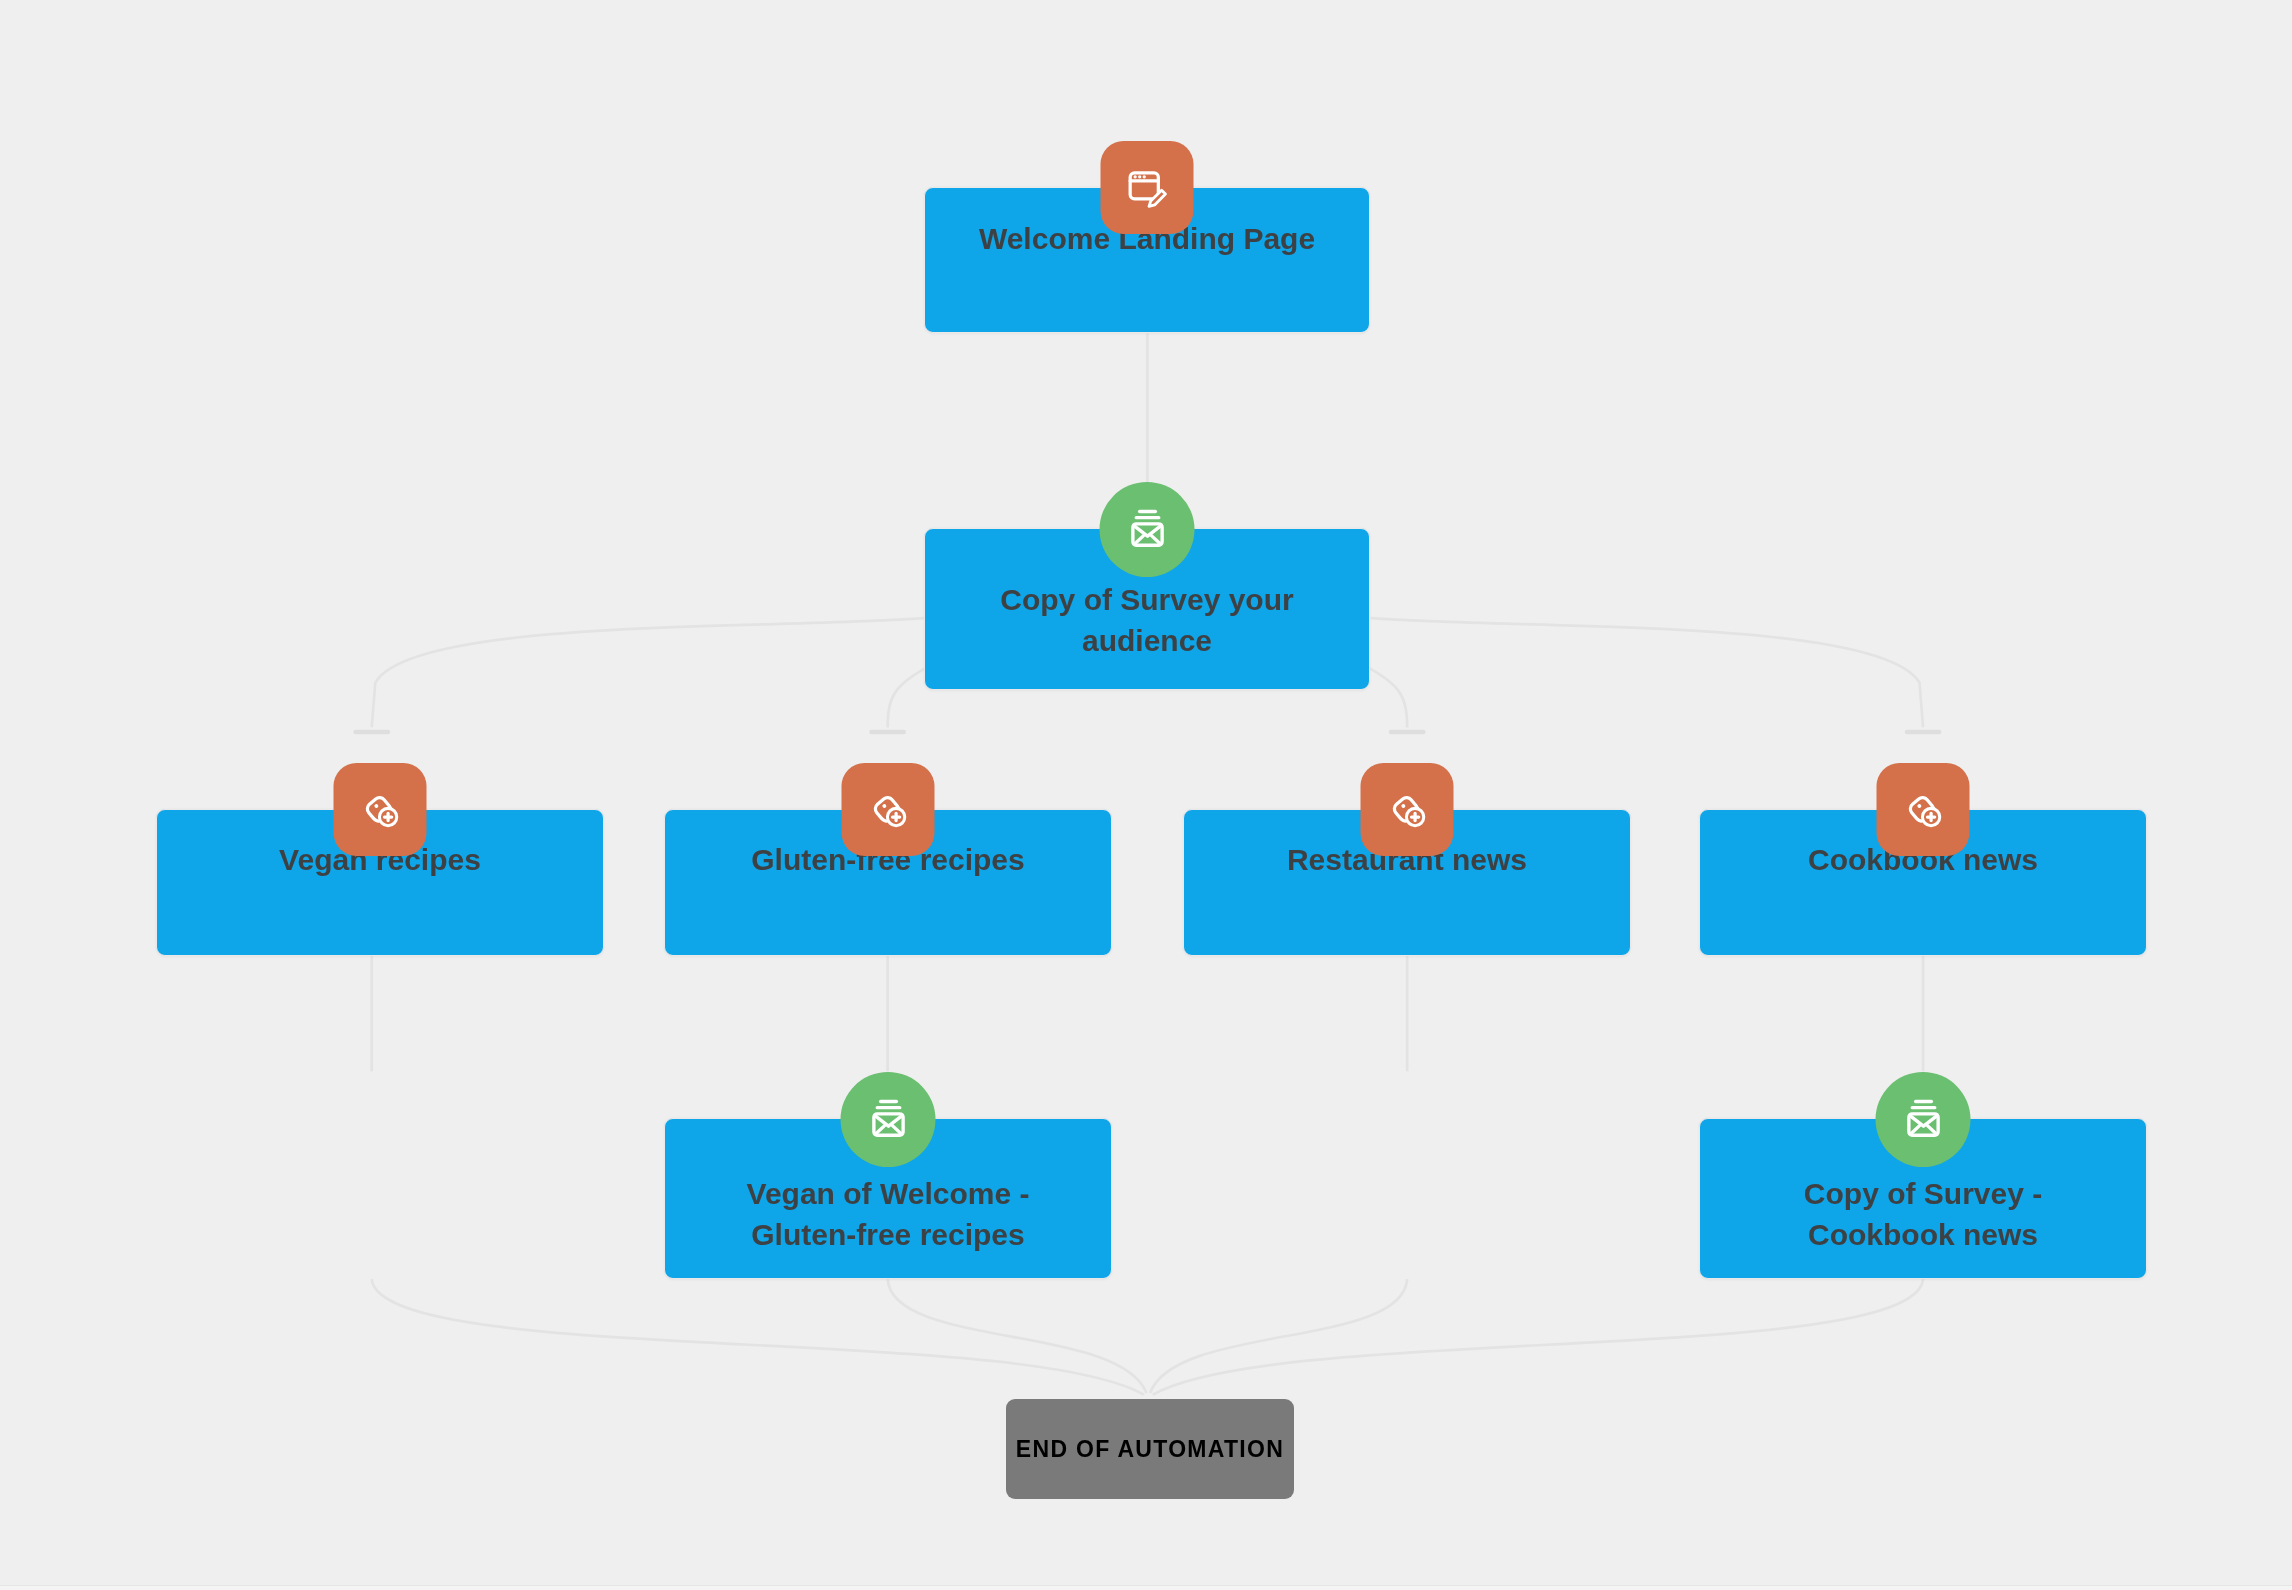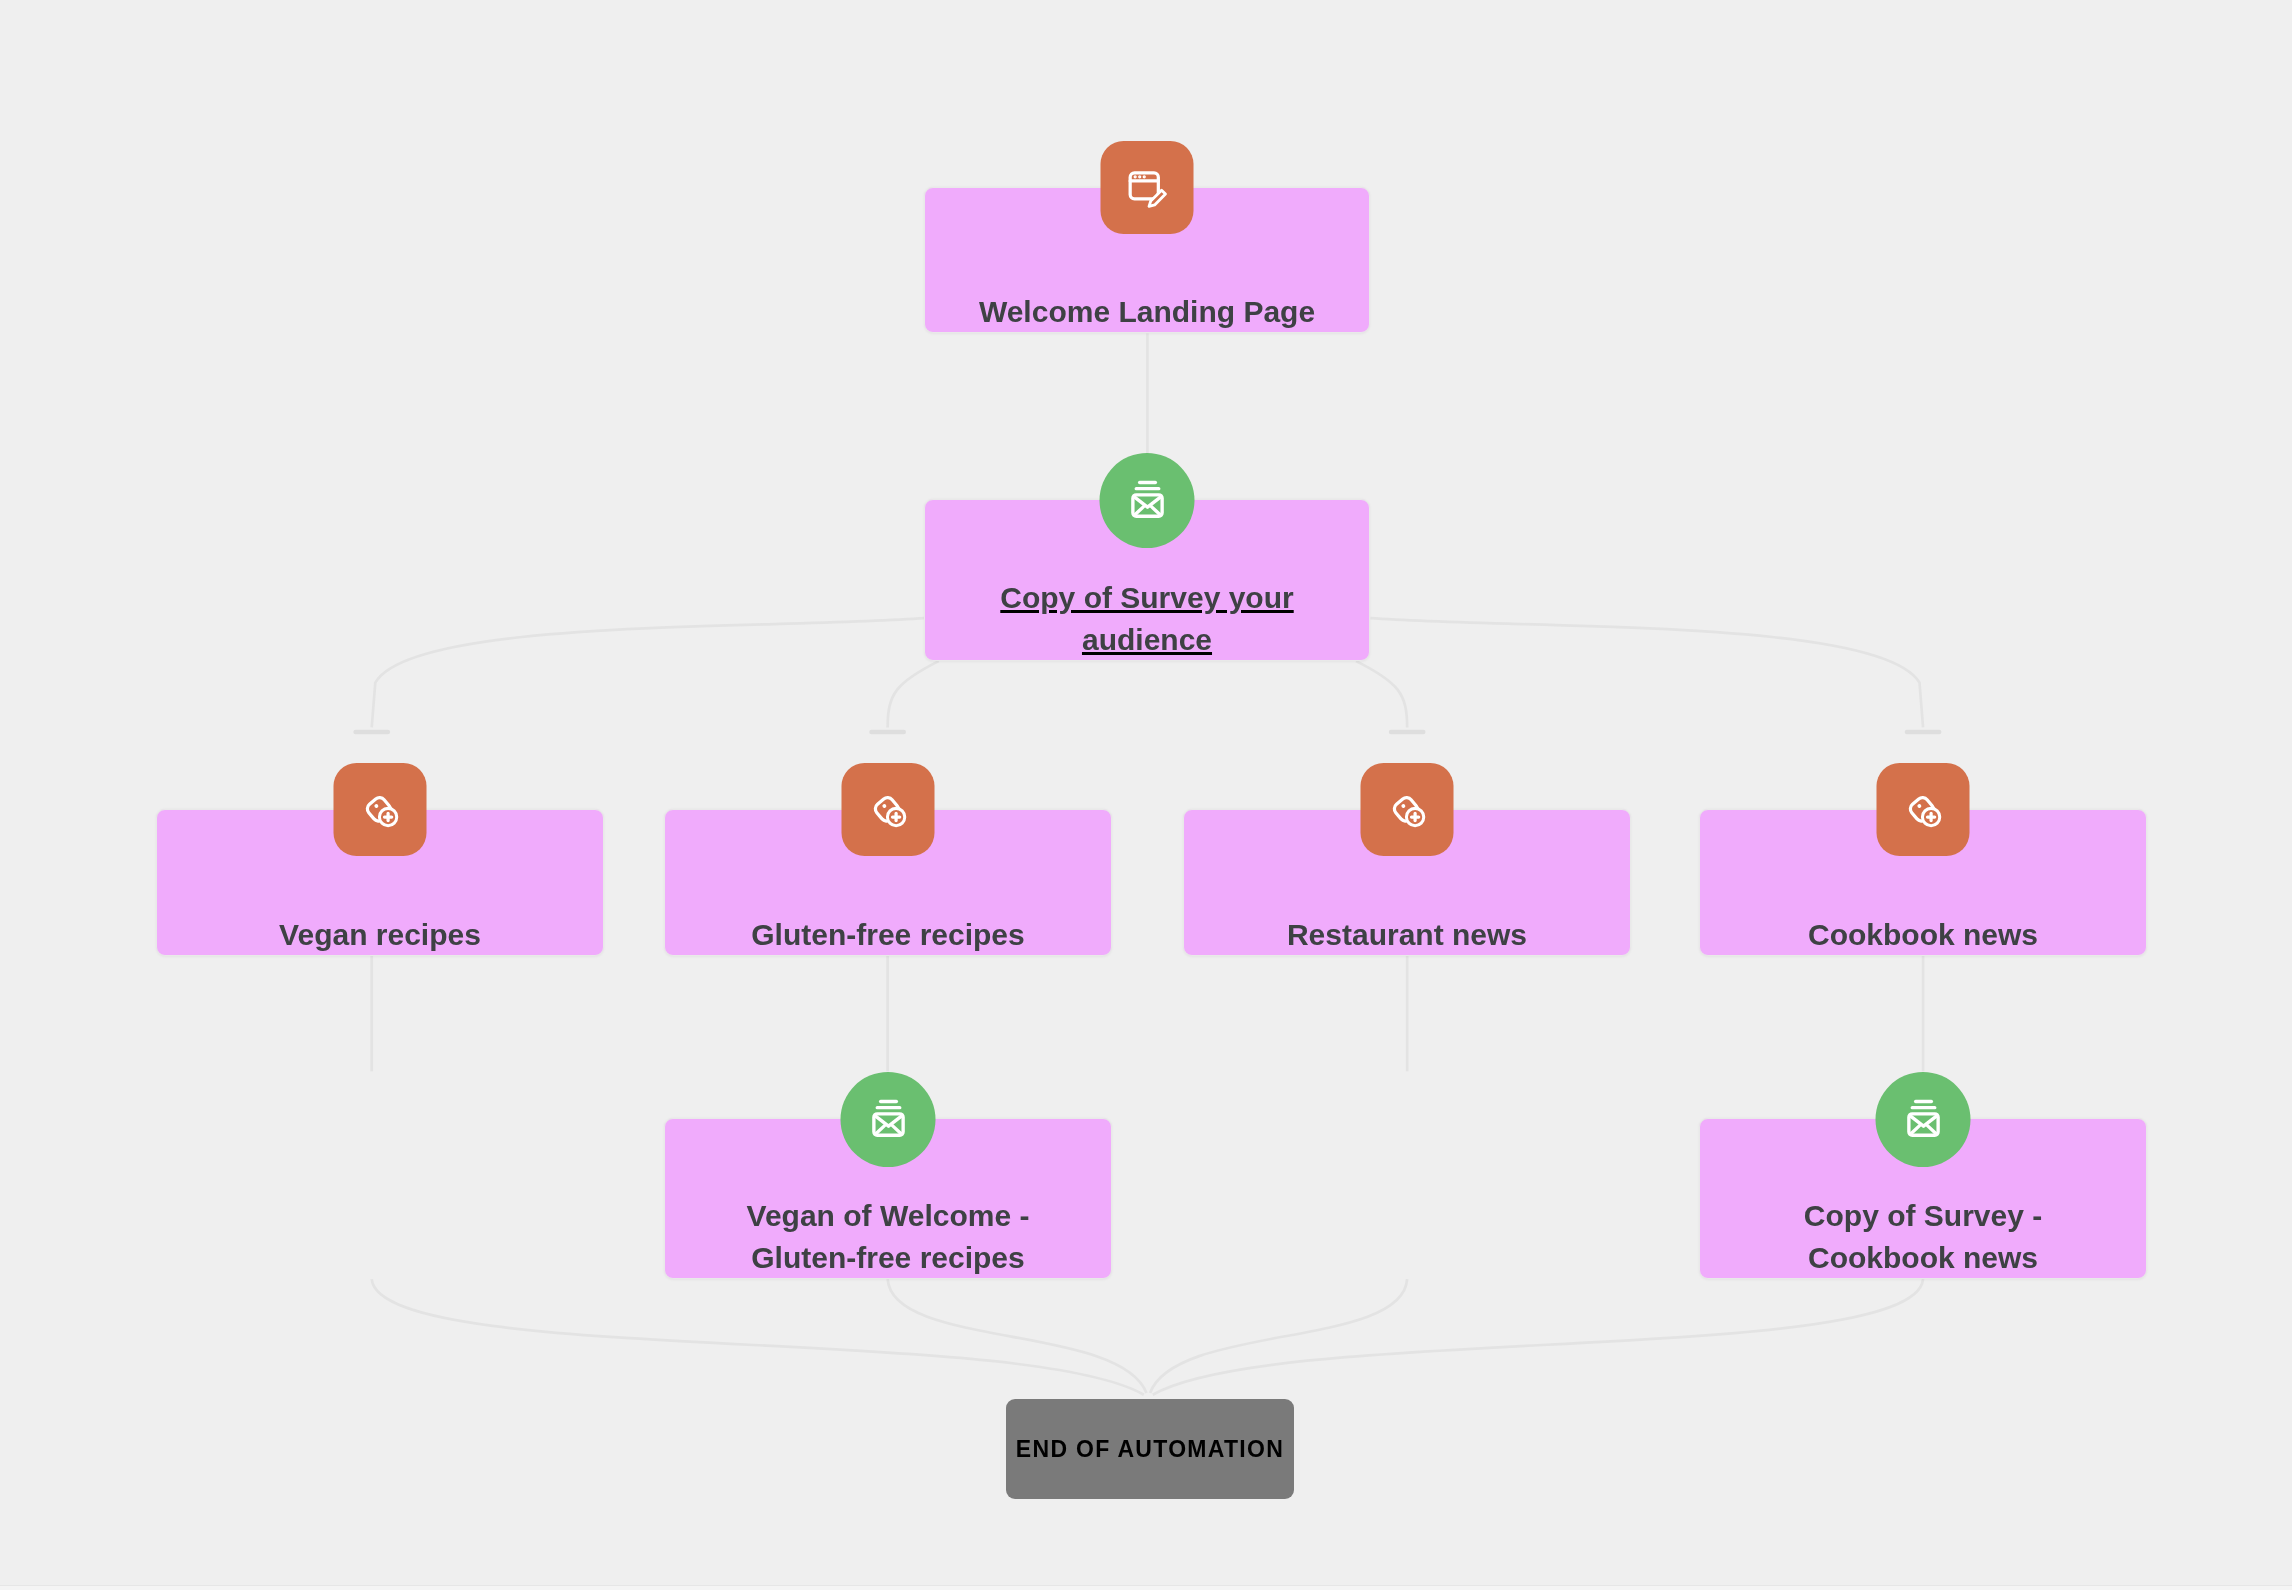--- a/index.html
+++ b/index.html
@@ -10,26 +10,26 @@
     overflow:hidden;
     font-family:"Liberation Sans","DejaVu Sans",sans-serif;
   }
   .connectors{position:absolute;left:0;top:0;z-index:0;}
   .connectors path,.connectors line{fill:none;stroke:#e3e3e3;stroke-width:3;}
   .connectors .tick{stroke:#dedede;stroke-width:5;stroke-linecap:round;}
 
   .card{
     position:absolute;z-index:2;
     width:446px;
-    background:#f0abfc;
+    background:#0ea5e9;
     border:0.9px solid #e9e9e9;
     border-radius:9px;
     box-shadow:0 0.9px 2.7px rgba(0,0,0,0.05);
     box-sizing:border-box;
-    display:flex;align-items:flex-end;justify-content:center;
+    display:flex;align-items:flex-start;justify-content:center;
     text-align:center;
     cursor:pointer;
   }
   .card .label{
     font-size:30px;font-weight:700;color:#3e4144;
     line-height:1.38;
     padding:0 27px;
   }
   .tile{
     position:absolute;left:50%;top:-47px;transform:translateX(-50%);
@@ -43,21 +43,21 @@
     width:95px;height:95px;border-radius:50%;
     background:#6abf70;
     display:flex;align-items:center;justify-content:center;
     z-index:3;
   }
   .tile svg,.circle svg{display:block;}
 
   
   .node-landing {left:924px;top:187px;height:146px;}
   .node-landing .label{padding-top:30px;}
-  .node-survey  {left:924px;top:499px;height:162px;text-decoration:underline;}
+  .node-survey  {left:924px;top:528px;height:162px;}
   .node-survey .label{padding-top:50px;}
   .branch-card  {top:809px;height:147px;width:448px;}
   .branch-card .label{padding-top:29px;}
   .email-card   {top:1118px;height:161px;width:448px;}
   .email-card .label{padding-top:54px;}
   .col-0{left:156px;} .col-1{left:664px;} .col-2{left:1183px;} .col-3{left:1699px;}
 
   .end-chip{
     position:absolute;z-index:2;
     left:1006px;top:1399px;width:288px;height:100px;

